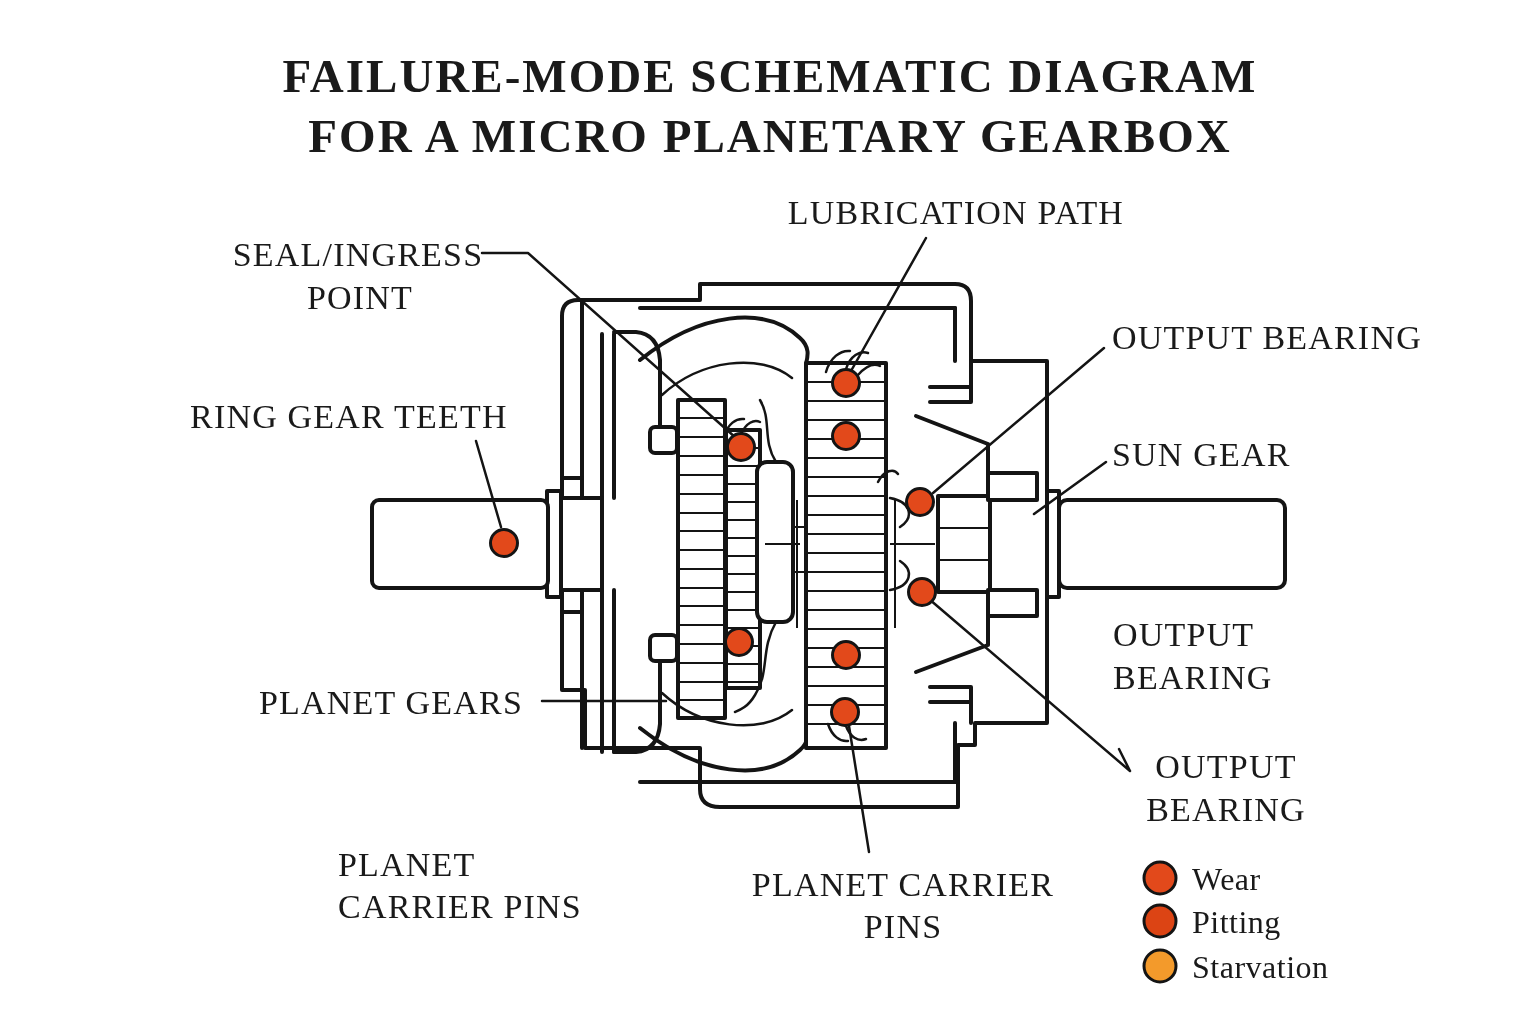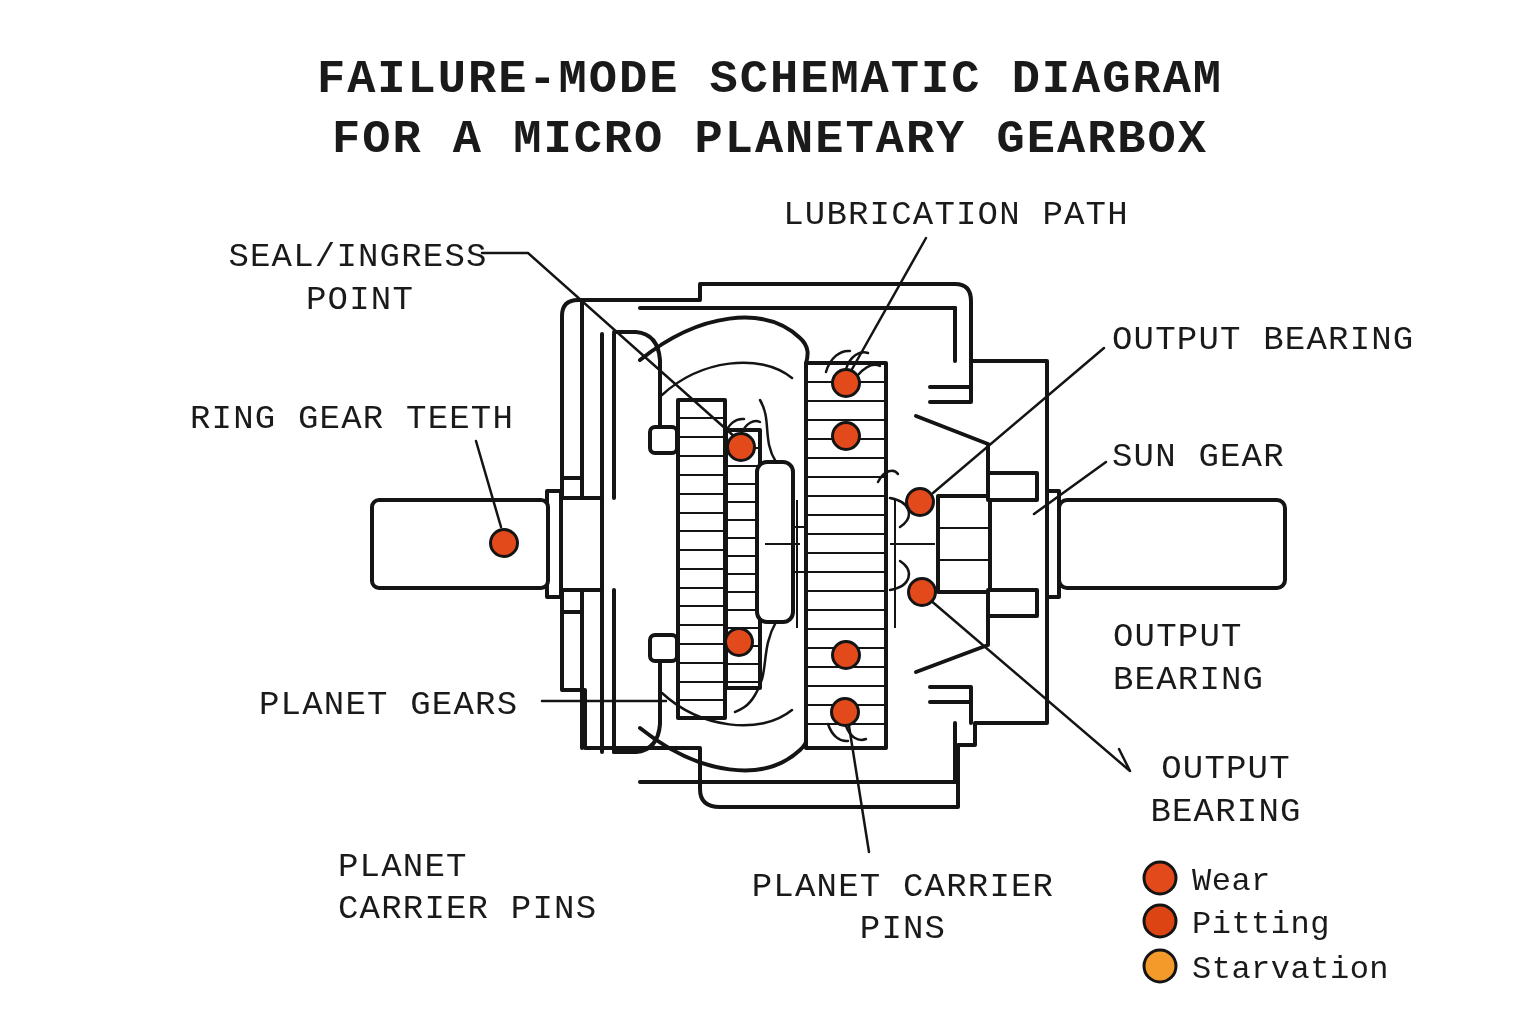--- a/index.html
+++ b/index.html
@@ -1,20 +1,20 @@
 <!DOCTYPE html>
 <html><head>
 <meta charset="utf-8">
 <style>
   html,body{margin:0;padding:0;background:#ffffff;}
   .canvas{
     position:relative;
     width:1536px;height:1024px;
     background:#ffffff;
-    font-family:Liberation Mono, monospace;
+    font-family:Liberation Serif, serif;
     overflow:hidden;
   }
   svg{display:block;}
   text{fill:#1a1a1a;}
   .t-title{font-size:47px;font-weight:700;letter-spacing:2px;}
   .t-label{font-size:34px;font-weight:400;letter-spacing:1.2px;}
   .t-legend{font-size:32px;font-weight:400;letter-spacing:0.5px;}
   .struct{stroke:#141414;stroke-width:4;fill:none;stroke-linejoin:round;stroke-linecap:round;}
   .thin{stroke:#141414;stroke-width:2.5;fill:none;stroke-linejoin:round;stroke-linecap:round;}
   .hair{stroke:#141414;stroke-width:2;fill:none;}

